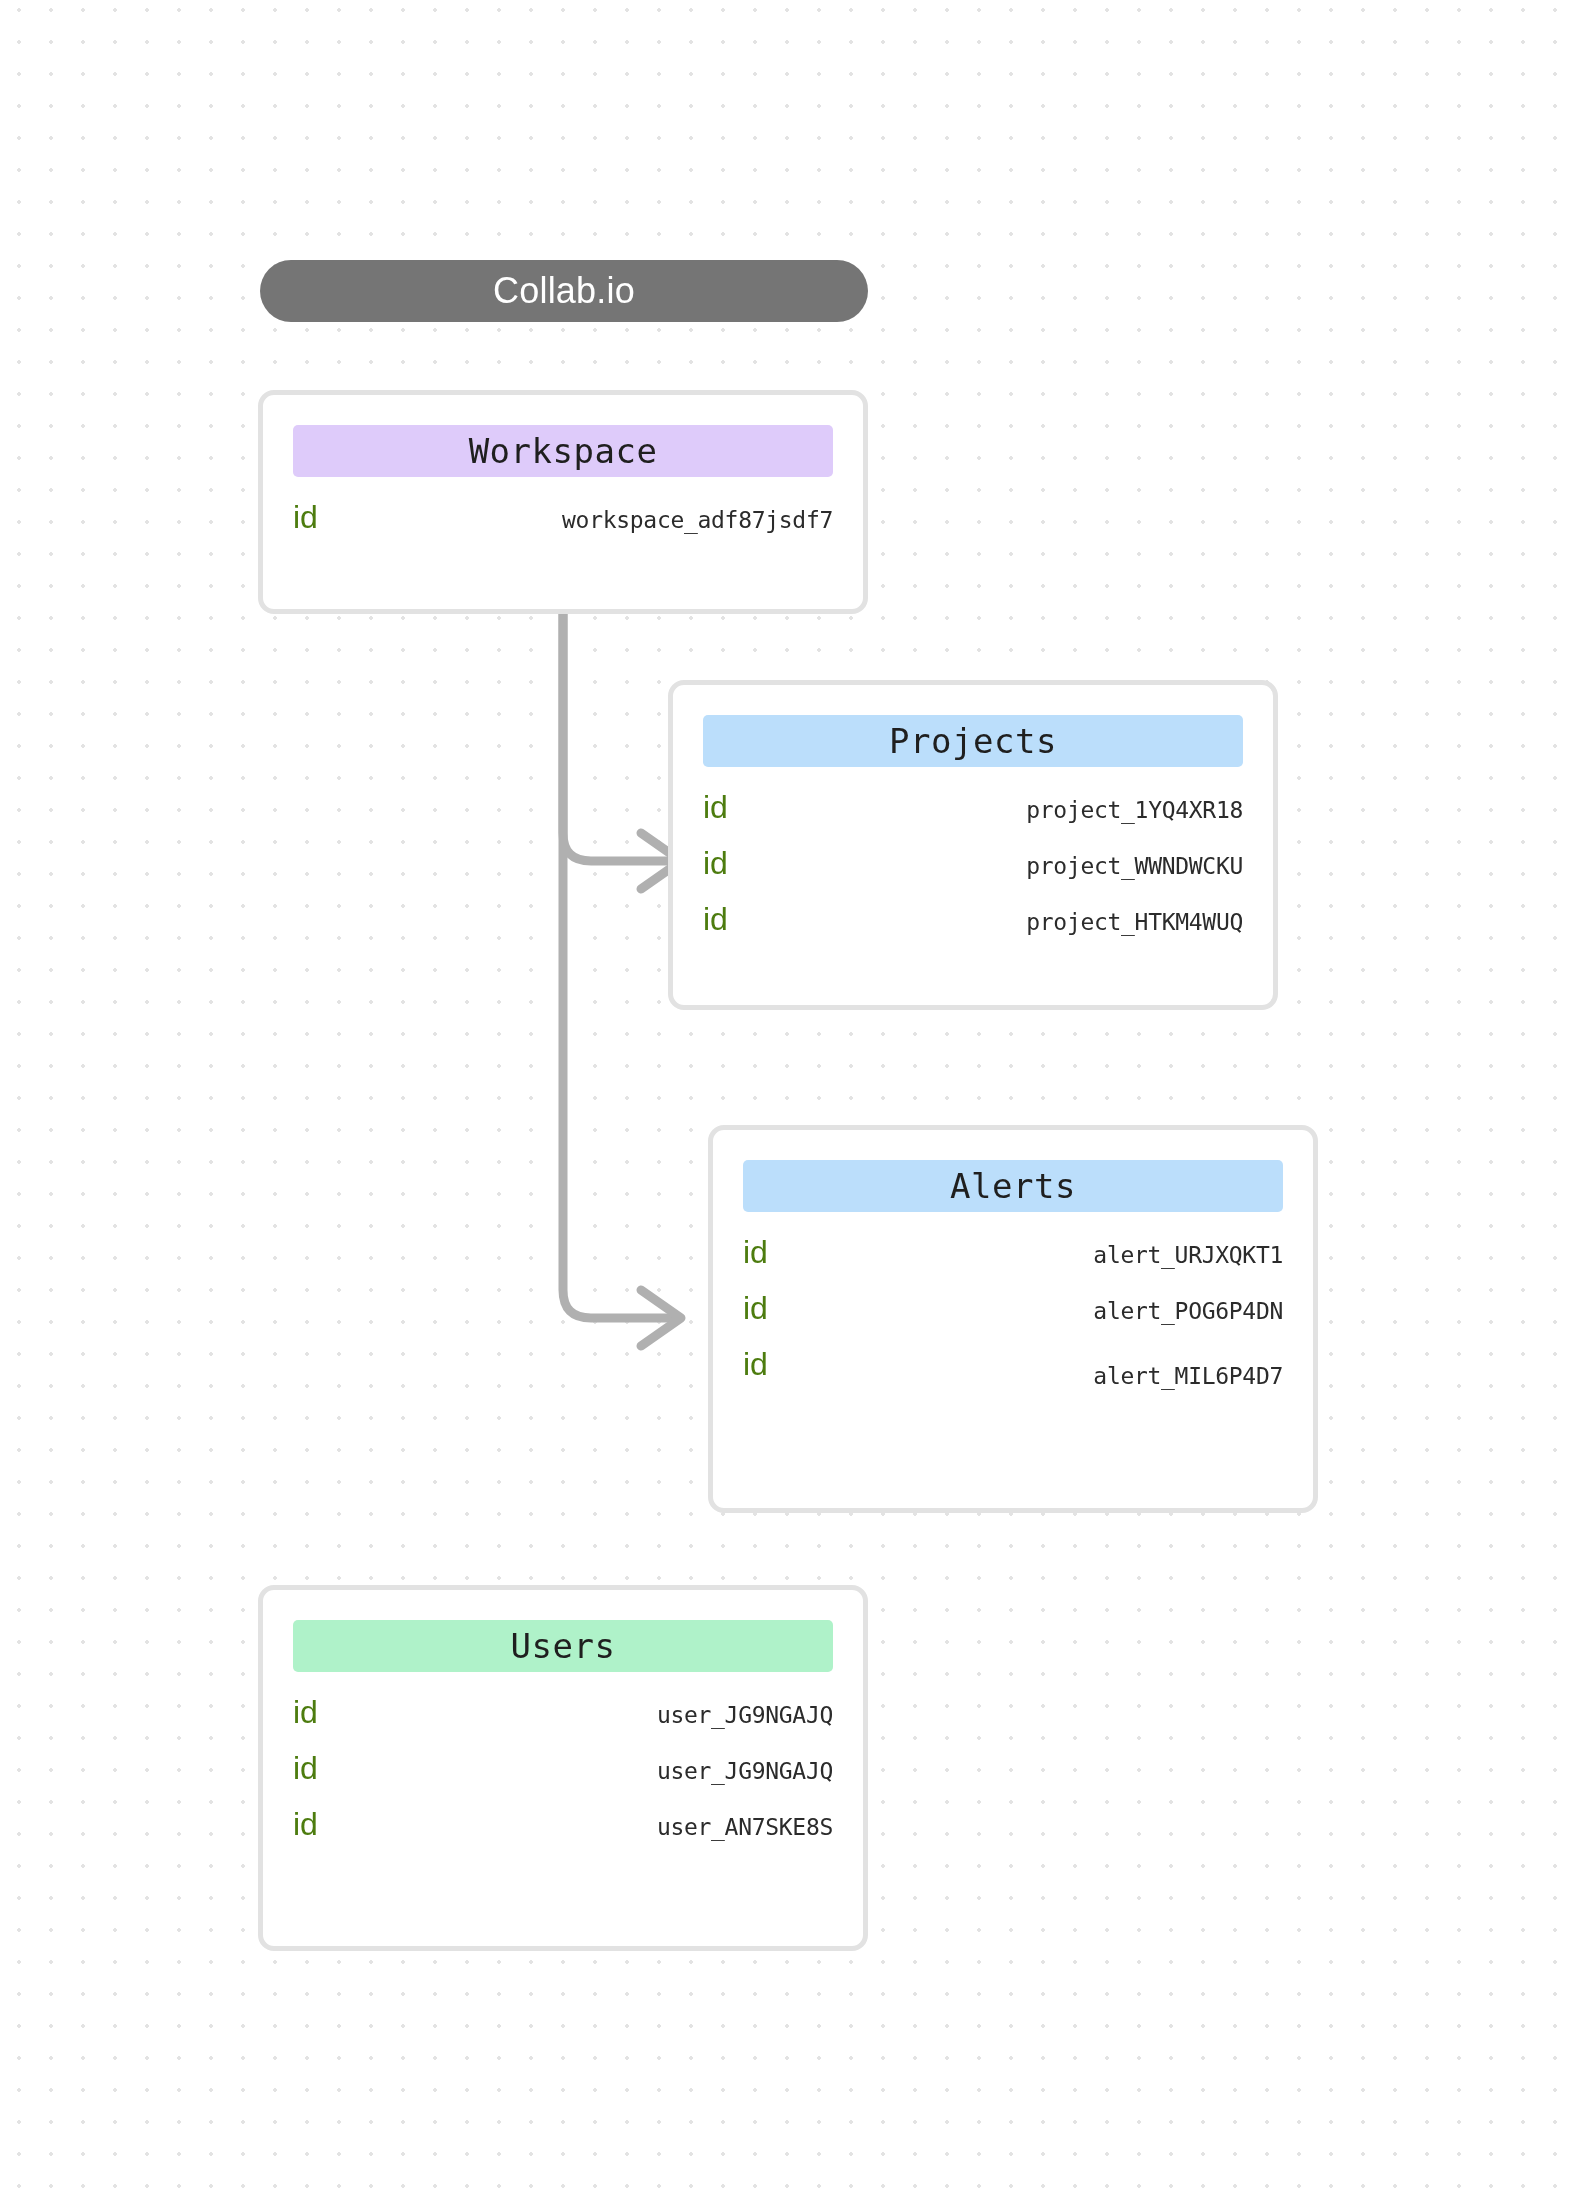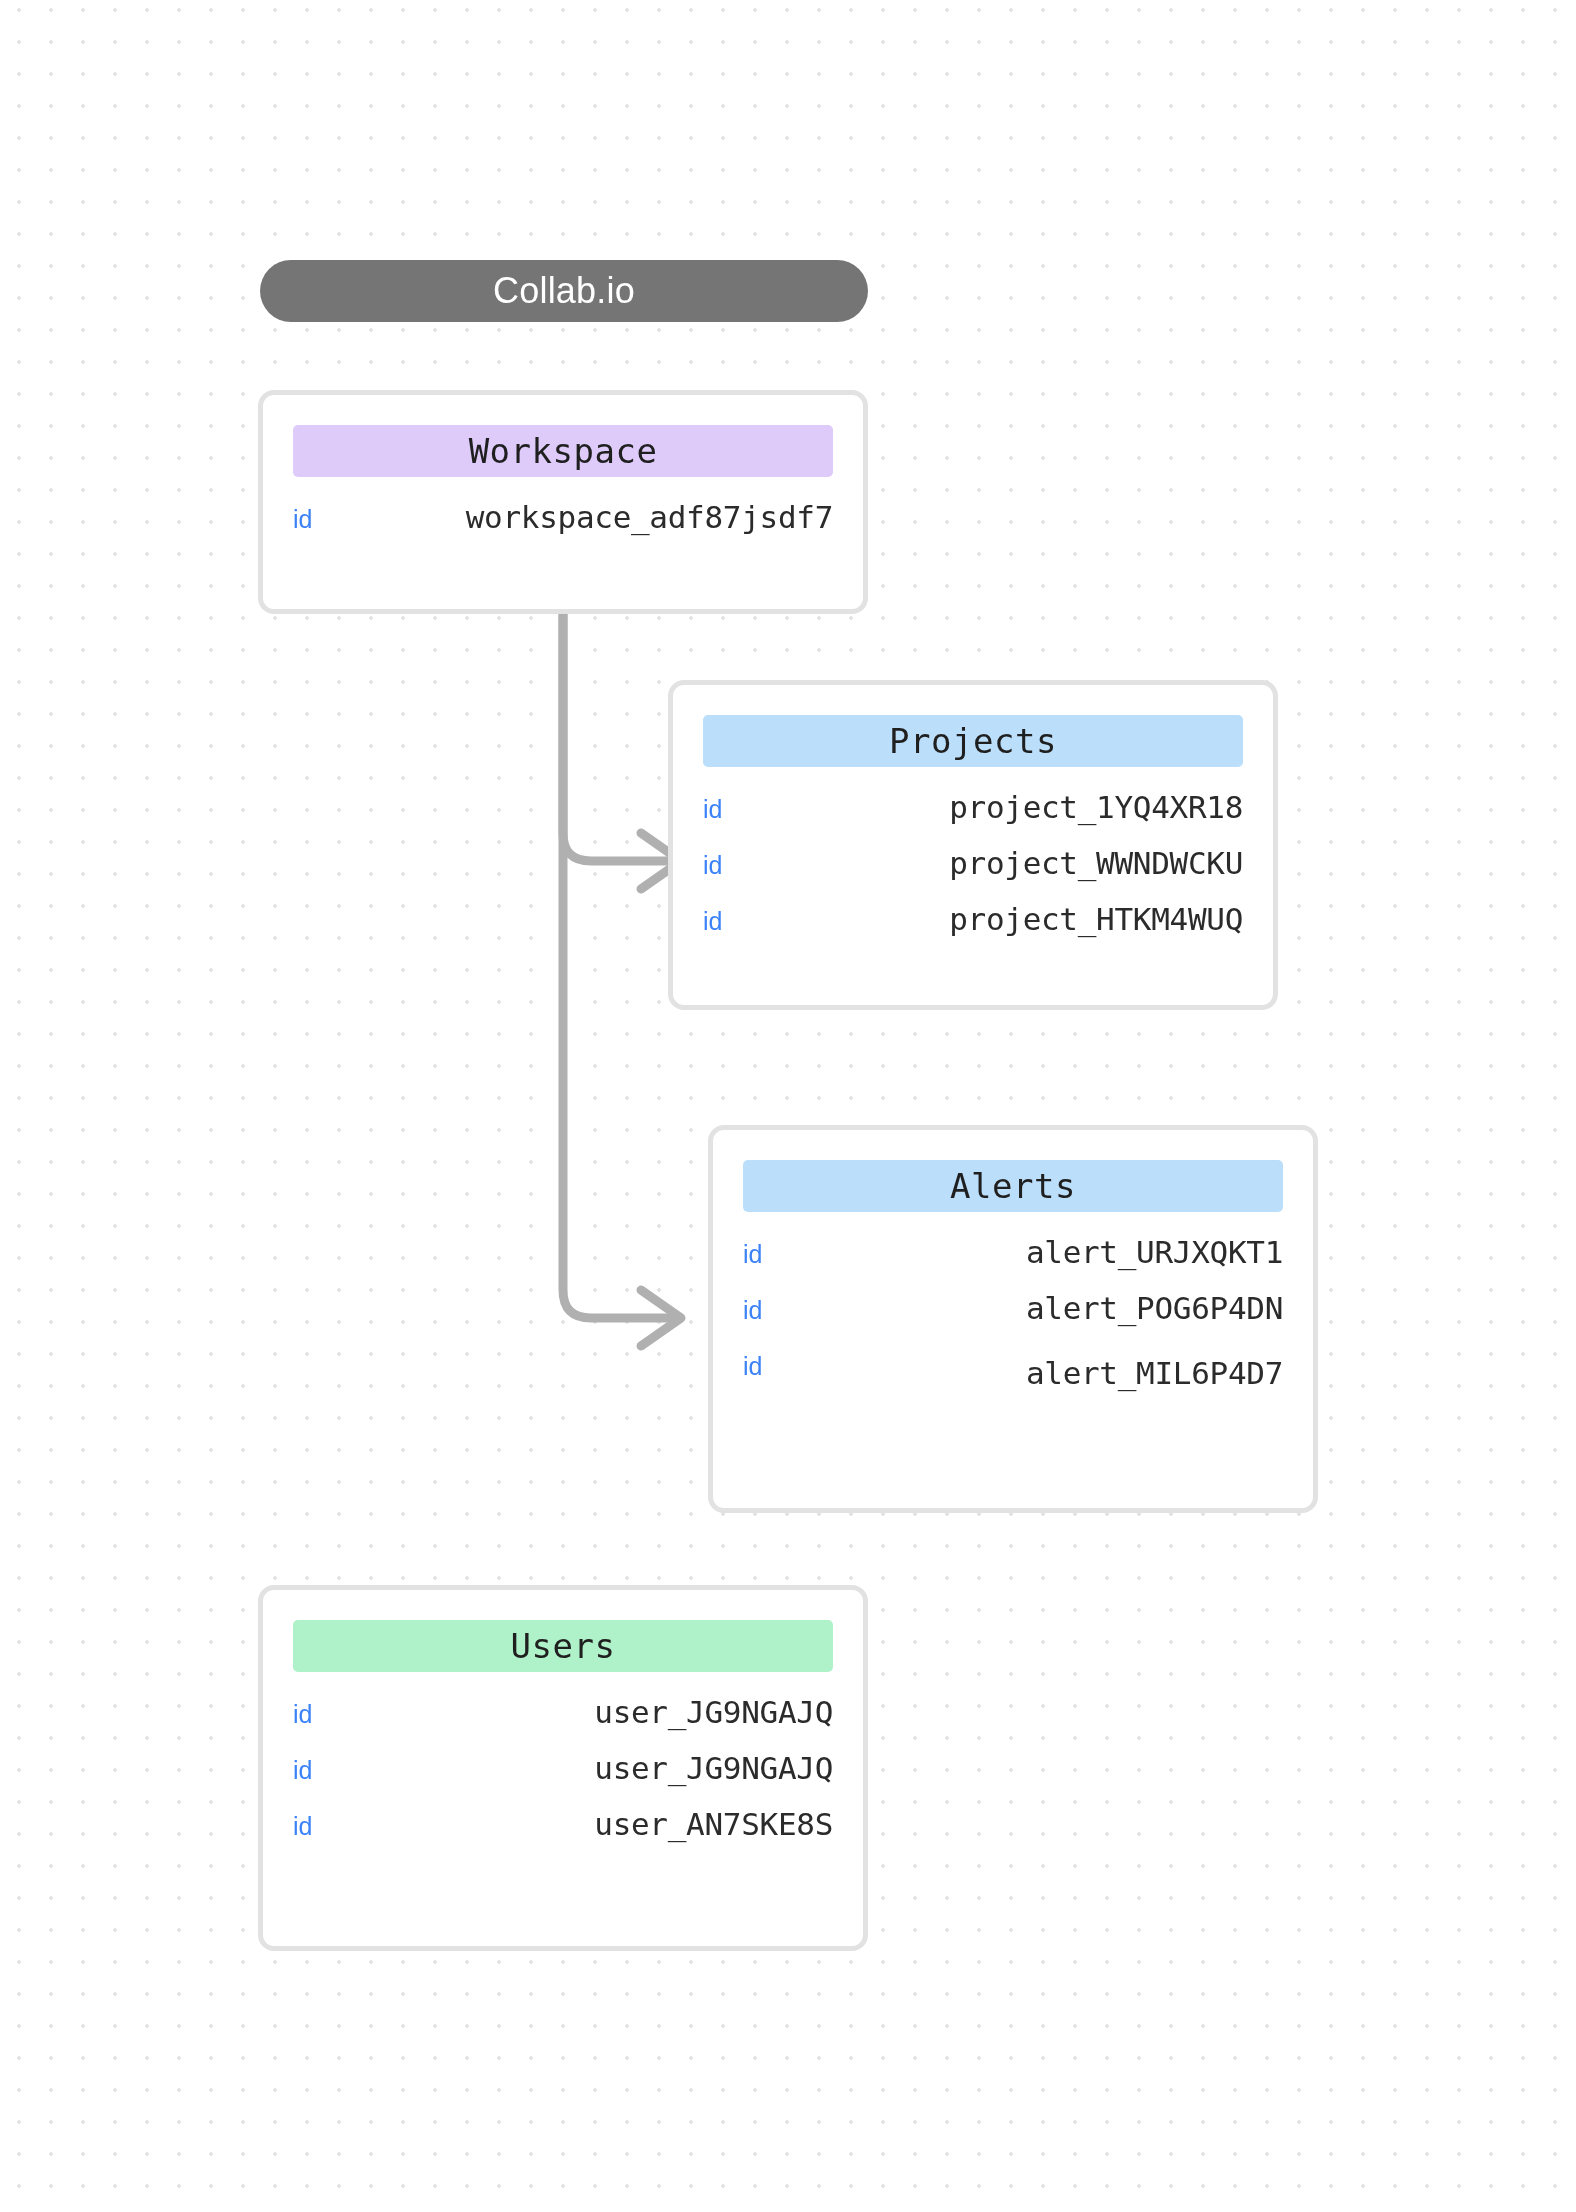--- a/index.html
+++ b/index.html
@@ -76,26 +76,26 @@
     top: 104px;
   }
   .row {
     display: flex;
     align-items: baseline;
     justify-content: space-between;
     height: 56px;
   }
   .row-key {
     font-family: "Liberation Sans", sans-serif;
-    font-size: 25px;
-    color: #3b82f6;
+    font-size: 32px;
+    color: #4d7c0f;
   }
   .row-val {
     font-family: "DejaVu Sans Mono", "Liberation Mono", monospace;
-    font-size: 31px;
+    font-size: 23px;
     color: #2b2b2b;
     letter-spacing: -0.3px;
     white-space: nowrap;
   }
   
   .row.row-shifted .row-val { position: relative; top: 9px; }
 
   
   #card-workspace { left: 258px;  top: 390px;  width: 610px; height: 224px; }
   #card-projects  { left: 668px;  top: 680px;  width: 610px; height: 330px; }

